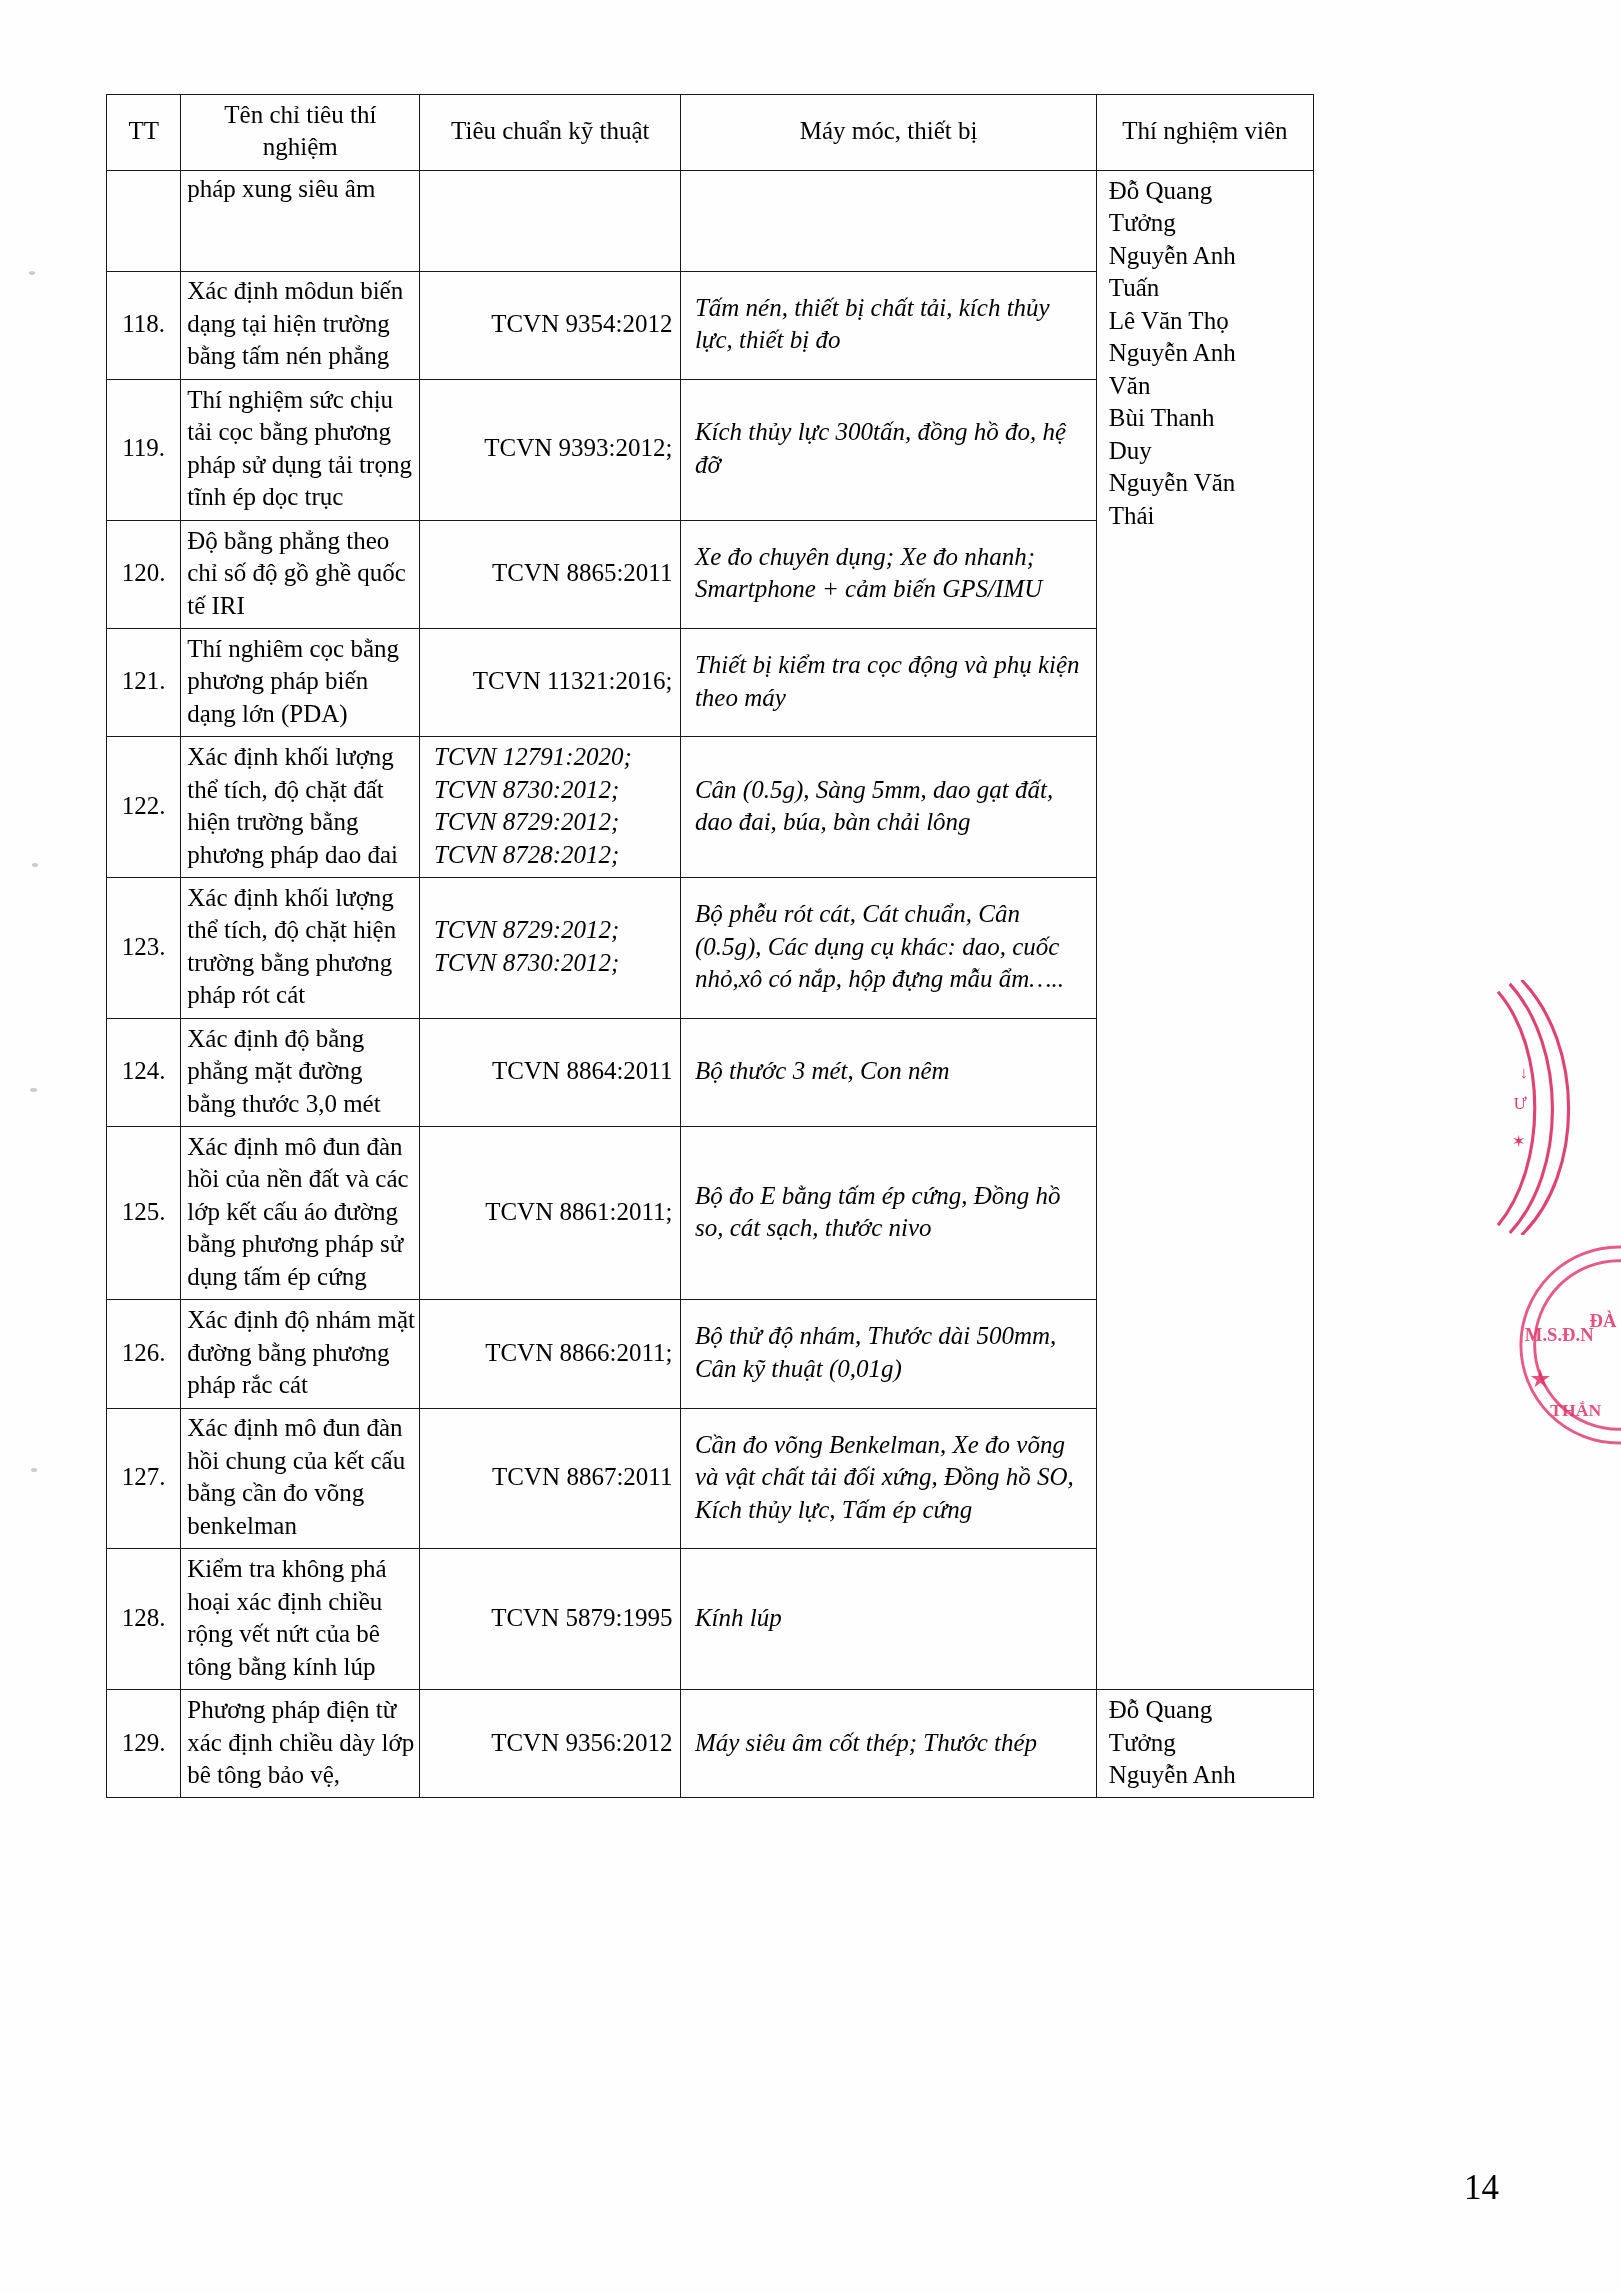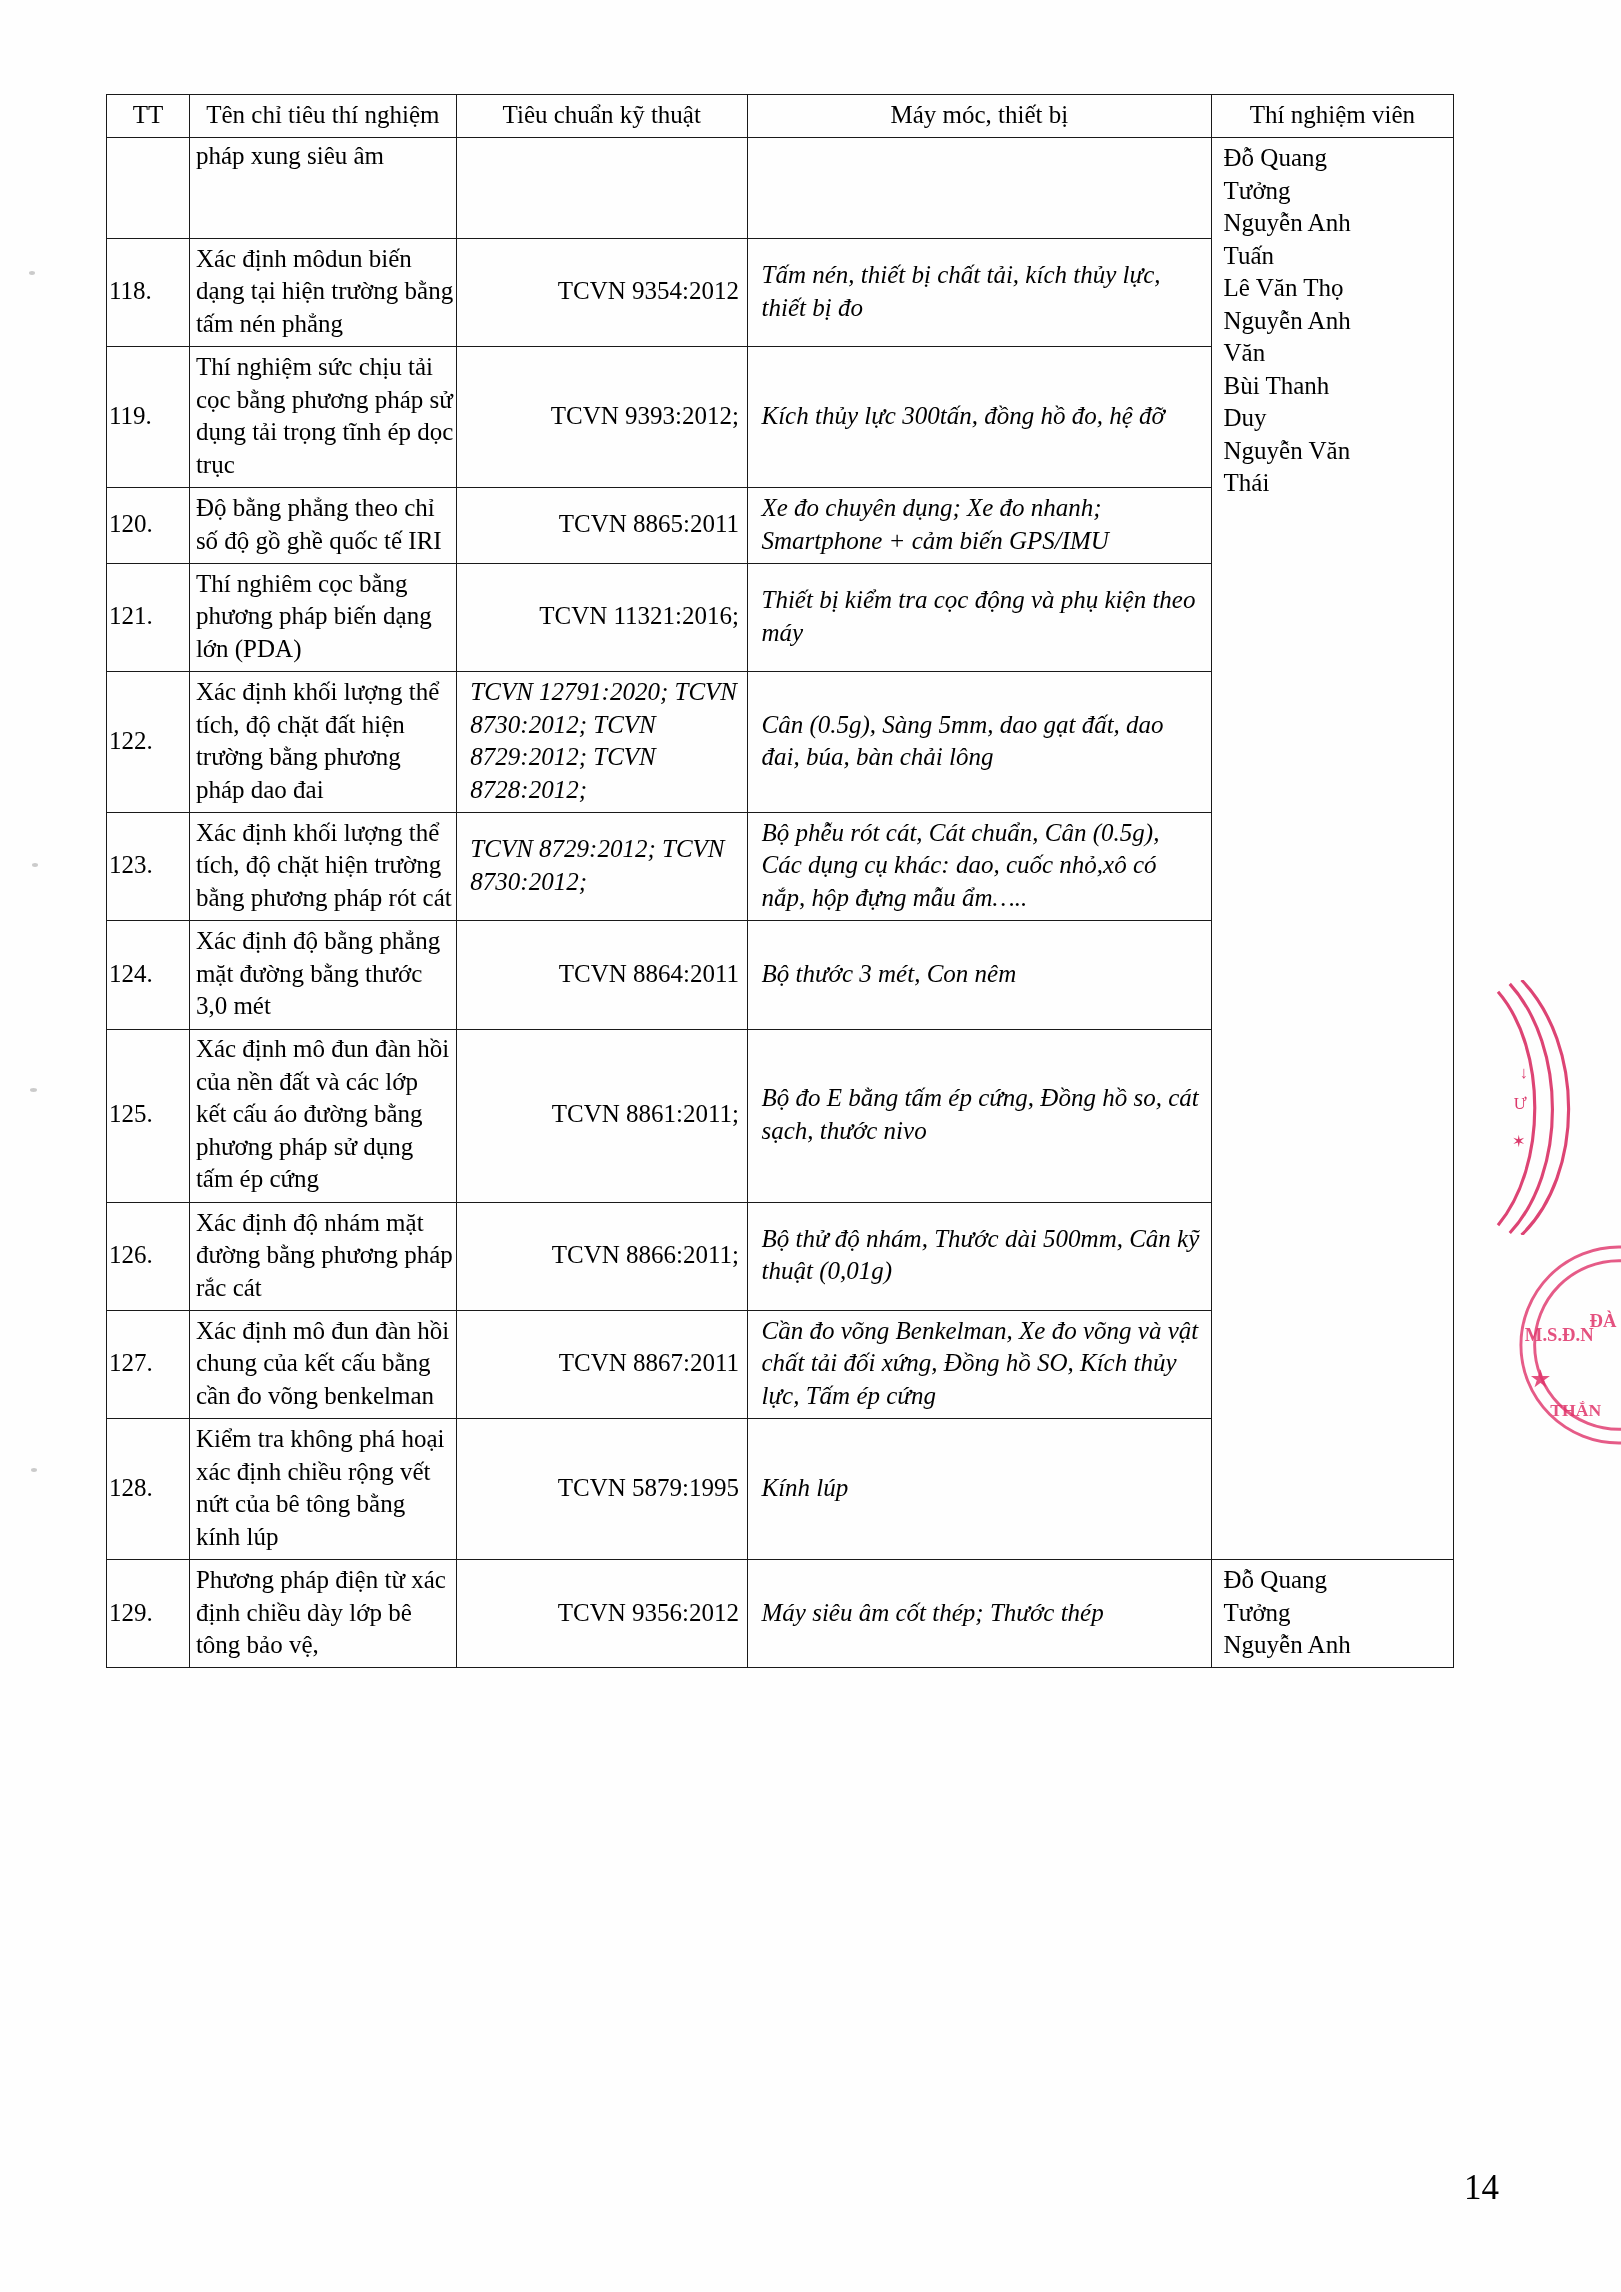--- a/index.html
+++ b/index.html
@@ -27,21 +27,21 @@
     background: #b9b9b9;
     border-radius: 50%;
     opacity: .75;
   }
 
   
   .doc-table {
     position: absolute;
     left: 106px;
     top: 94px;
-    width: 1348px;
+    width: 1208px;
     border-collapse: collapse;
     table-layout: fixed;
   }
   .doc-table td, .doc-table th {
     border: 1.4px solid #1a1a1a;
     vertical-align: middle;
     padding: 3.9px 7.8px 5.9px 7.8px;
     font-size: 25px;
     line-height: 1.30;
     font-weight: 400;
@@ -54,21 +54,21 @@
     padding: 9.8px 5.9px 11.8px 5.9px;
   }
 
   col.c-tt     { width: 61px;  }
   col.c-name   { width: 196px; }
   col.c-std    { width: 214px; }
   col.c-equip  { width: 341px; }
   col.c-tech   { width: 178px; }
 
   td.tt {
-    text-align: left;
+    text-align: center;
     padding-right: 2px;
     padding-left: 2px;
     vertical-align: middle;
     white-space: nowrap;
   }
   td.name     { text-align: left;   vertical-align: middle; padding-left: 5.9px; padding-right: 2px; }
   td.std      { text-align: right; vertical-align: middle; }
   td.std.left { text-align: left; padding-left: 13.7px; font-style: italic; }
   td.equip    { text-align: left;   vertical-align: middle; padding-left: 13.7px; font-style: italic; }
   td.tech     { text-align: left;   vertical-align: middle; padding-left: 11.8px; }

